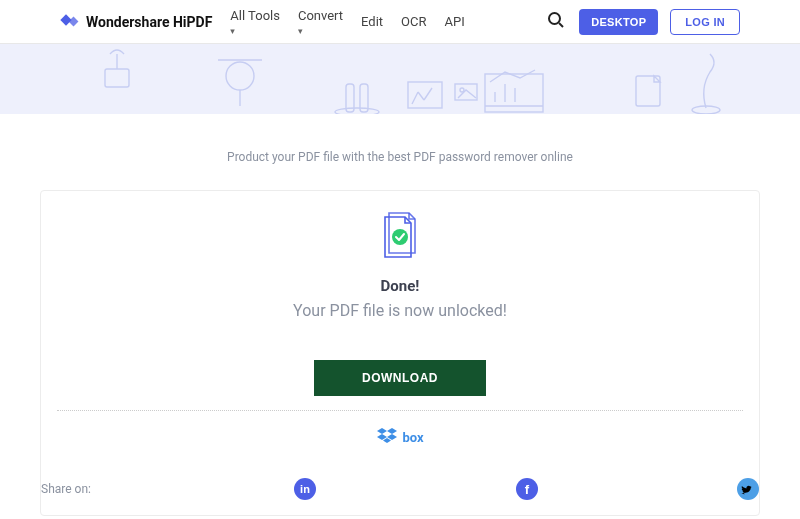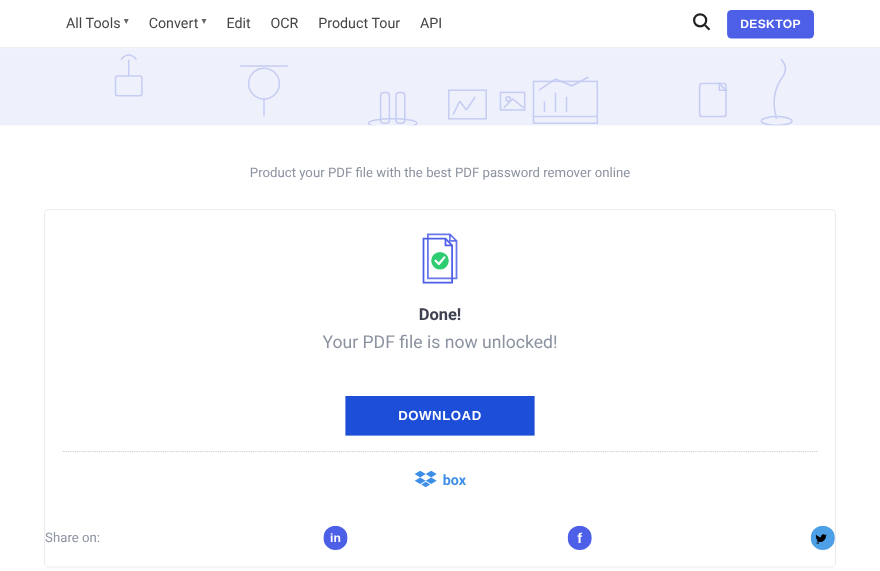--- a/index.html
+++ b/index.html
@@ -1,76 +1,85 @@
 <!DOCTYPE html>
 <html><head>
 <meta charset="utf-8">
 <style>
 * { margin: 0; padding: 0; box-sizing: border-box; }
 body { font-family: -apple-system, BlinkMacSystemFont, "Segoe UI", Roboto, Helvetica, Arial, sans-serif; background: #fff; width: 800px; height: 519px; overflow: hidden; }
 .header { display: flex; align-items: center; padding: 0 60px; height: 44px; border-bottom: 1px solid #e8e8e8; gap: 4px; }
 .logo { display: flex; align-items: center; gap: 6px; font-weight: 700; font-size: 14px; color: #111; margin-right: 14px; }
 .logo-ico { display:inline-flex; }
 .nav { display: flex; align-items: center; gap: 18px; font-size: 13px; color: #444; }
-.nav-item { display: flex; align-items: flex-start; gap: 3px; cursor: pointer; }
+.nav-item { display: flex; align-items: flex-start; gap: 3px; cursor: pointer; flex-direction: column; }
 .chev { font-size: 9px; color: #666; }
 .spacer { flex: 1; }
 .search-ico { cursor: pointer; margin-right: 10px; }
 .btn-desktop { background: #4d5fe6; color: #fff; font-size: 11px; font-weight: 700; padding: 7px 12px; border-radius: 4px; border: none; cursor: pointer; letter-spacing: 0.3px; }
 .btn-login { background: #fff; color: #4d5fe6; font-size: 11px; font-weight: 700; padding: 6px 14px; border-radius: 4px; border: 1px solid #4d5fe6; cursor: pointer; margin-left: 8px; letter-spacing: 0.3px; }
 .hero { height: 70px; background: #eef0fc; position: relative; overflow: hidden; }
 .hero svg { position:absolute; top:0; left:0; }
 .title-block { text-align: center; padding-top: 30px; }
 .title { font-size: 26px; font-weight: 800; color: #5a5f6b; }
 .subtitle { font-size: 12px; color: #8b92a0; margin-top: 6px; }
 .card { margin: 26px 40px 0 40px; border: 1px solid #ececec; border-radius: 4px; padding-top: 20px; padding-bottom: 12px; text-align: center; }
 .file-ico { display:inline-block; margin-bottom: 10px; }
 .done { font-weight: 700; font-size: 15px; color: #3d4150; margin-top: 4px; }
 .done-sub { font-size: 16px; color: #8b92a0; margin-top: 6px; }
-.btn-download { background: #1d4ed8; color: #fff; font-size: 12px; font-weight: 700; padding: 11px 48px; border: none; cursor: pointer; margin-top: 40px; letter-spacing: 0.5px; }
+.btn-download { background: #14532d; color: #fff; font-size: 12px; font-weight: 700; padding: 11px 48px; border: none; cursor: pointer; margin-top: 40px; letter-spacing: 0.5px; }
 .dotted { border-top: 1px dotted #ccc; margin: 14px 16px 0 16px; }
 .cloud-row { display:flex; justify-content:center; gap:4px; margin-top:12px; align-items:center; }
 .share-row { display:flex; justify-content:space-between; align-items:center; gap:8px; margin-top:24px; }
 .share-label { font-size: 12px; color: #8b92a0; margin-right: 4px; }
 .social { width:22px; height:28px; display:inline-flex; align-items:center; justify-content:center; cursor:pointer; }
 </style>
 </head>
 <body>
 
 <div class="header">
+  <div class="logo">
+    <span class="logo-ico">
+      <svg width="20" height="16" viewBox="0 0 20 16">
+          <g fill="#4d5fe6">
+            <rect x="2" y="2" width="8" height="8" transform="rotate(45 6 6)"></rect>
+            <rect x="10" y="4" width="7" height="7" transform="rotate(45 13.5 7.5)" opacity="0.75"></rect>
+          </g>
+        </svg>
+    </span>
+    <span>Wondershare HiPDF</span>
+  </div>
   <div class="nav">
     <div class="nav-item">
         <span>All Tools</span>
         <span class="chev">▾</span>
       </div>
     <div class="nav-item">
         <span>Convert</span>
         <span class="chev">▾</span>
       </div>
     <div class="nav-item">
         <span>Edit</span>
       </div>
     <div class="nav-item">
         <span>OCR</span>
       </div>
     <div class="nav-item">
-        <span>Product Tour</span>
-      </div>
-    <div class="nav-item">
         <span>API</span>
       </div>
   </div>
   <div class="spacer"></div>
   <span class="search-ico">
     <svg width="18" height="18" viewBox="0 0 18 18" fill="none" stroke="#222" stroke-width="2">
         <circle cx="7.5" cy="7.5" r="5.5"></circle>
         <line x1="12" y1="12" x2="16" y2="16"></line>
       </svg>
   </span>
   <button class="btn-desktop">DESKTOP</button>
+  <button class="btn-login">LOG IN</button>
 </div>
 
 <div class="hero">
   <svg width="800" height="70" viewBox="0 0 800 70">
     <g stroke="#c6cdf2" stroke-width="1.4" fill="none">
       <path d="M40 95 Q40 75 60 75 L740 75 Q760 75 760 95"></path>
       <rect x="105" y="25" width="24" height="18" rx="2"></rect>
         <line x1="117" y1="25" x2="117" y2="10"></line>
         <path d="M110 10 Q117 2 124 10"></path>
       <circle cx="240" cy="32" r="14"></circle>

